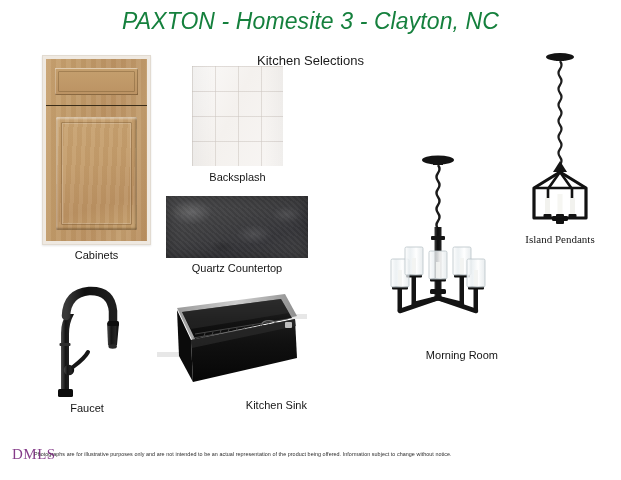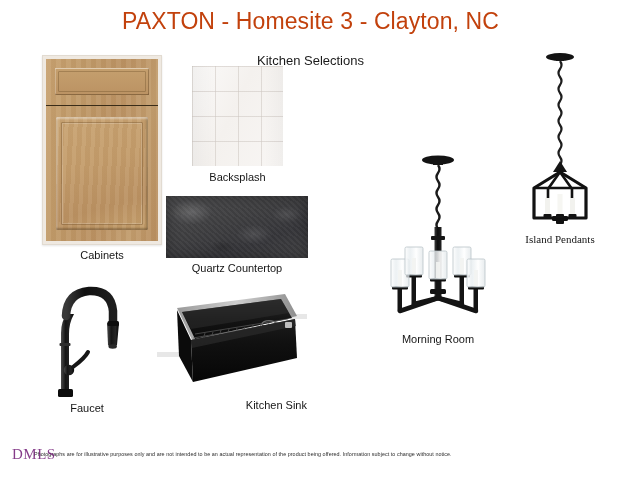--- a/index.html
+++ b/index.html
@@ -6,29 +6,29 @@
   body{
     width:621px;height:480px;position:relative;overflow:hidden;
     font-family:"Liberation Sans","DejaVu Sans",sans-serif;
     color:#1d1d1d;
     -webkit-font-smoothing:antialiased;
   }
   .page{position:absolute;inset:0;background:#fff;}
 
   
   .hdr{position:absolute;left:0;top:6px;width:621px;text-align:center;}
-  .hdr .t1{font-size:23px;font-weight:400;letter-spacing:.1px;color:#c2410c;line-height:30px;white-space:nowrap;}
+  .hdr .t1{font-size:23px;font-weight:400;letter-spacing:.1px;color:#15803d;line-height:30px;white-space:nowrap;font-style:italic;}
   .hdr .t2{font-size:13px;font-weight:400;color:#1a1a1a;line-height:17px;margin-top:16px;}
 
   
   .item{position:absolute;}
   .cap{position:absolute;width:100%;text-align:center;font-size:11px;color:#151515;line-height:14px;white-space:nowrap;}
 
   
-  .cabWrap{left:42px;top:55px;width:120px;height:190px;}
+  .cabWrap{left:42px;top:55px;width:109px;height:190px;}
   .cabFrame{position:absolute;inset:0;background:#efe9e1;border:1px solid #e2dbd1;
             box-shadow:0 1px 2px rgba(0,0,0,.10);}
   .cabDoor{position:absolute;left:3px;top:3px;right:3px;bottom:3px;
            background:
              repeating-linear-gradient(90deg,
                rgba(255,255,255,.05) 0 5px,
                rgba(120,80,40,.055) 5px 10px),
              linear-gradient(100deg,#c8a271 0%,#c09a69 28%,#bb9263 55%,#c29d6e 80%,#b98f60 100%);
   }
   .cabDrawer{position:absolute;left:0;top:0;right:0;height:46px;
@@ -88,21 +88,21 @@
   
   .fcWrap{left:33px;top:281px;width:108px;height:118px;}
   .fcWrap .cap{top:120px;}
 
   
   .skWrap{left:157px;top:286px;width:150px;height:108px;}
   .skWrap .cap{top:112px;text-align:right;}
 
   
   .chWrap{left:378px;top:148px;width:120px;height:186px;}
-  .chWrap .cap{top:184px;}
+  .chWrap .cap{top:200px;text-align:right;}
 
   
   .ipWrap{left:518px;top:48px;width:84px;height:186px;font-family:Liberation Serif, serif;}
   .ipWrap .cap{top:184px;}
 
   
   .footer{position:absolute;left:0;bottom:14px;width:621px;height:16px;}
   .disc{position:absolute;left:34px;top:0;width:560px;font-size:5.4px;line-height:8px;
         color:#2c2c2c;letter-spacing:.05px;white-space:nowrap;}
   .wm{position:absolute;left:12px;top:-4px;font-family:"Liberation Serif","DejaVu Serif",serif;

